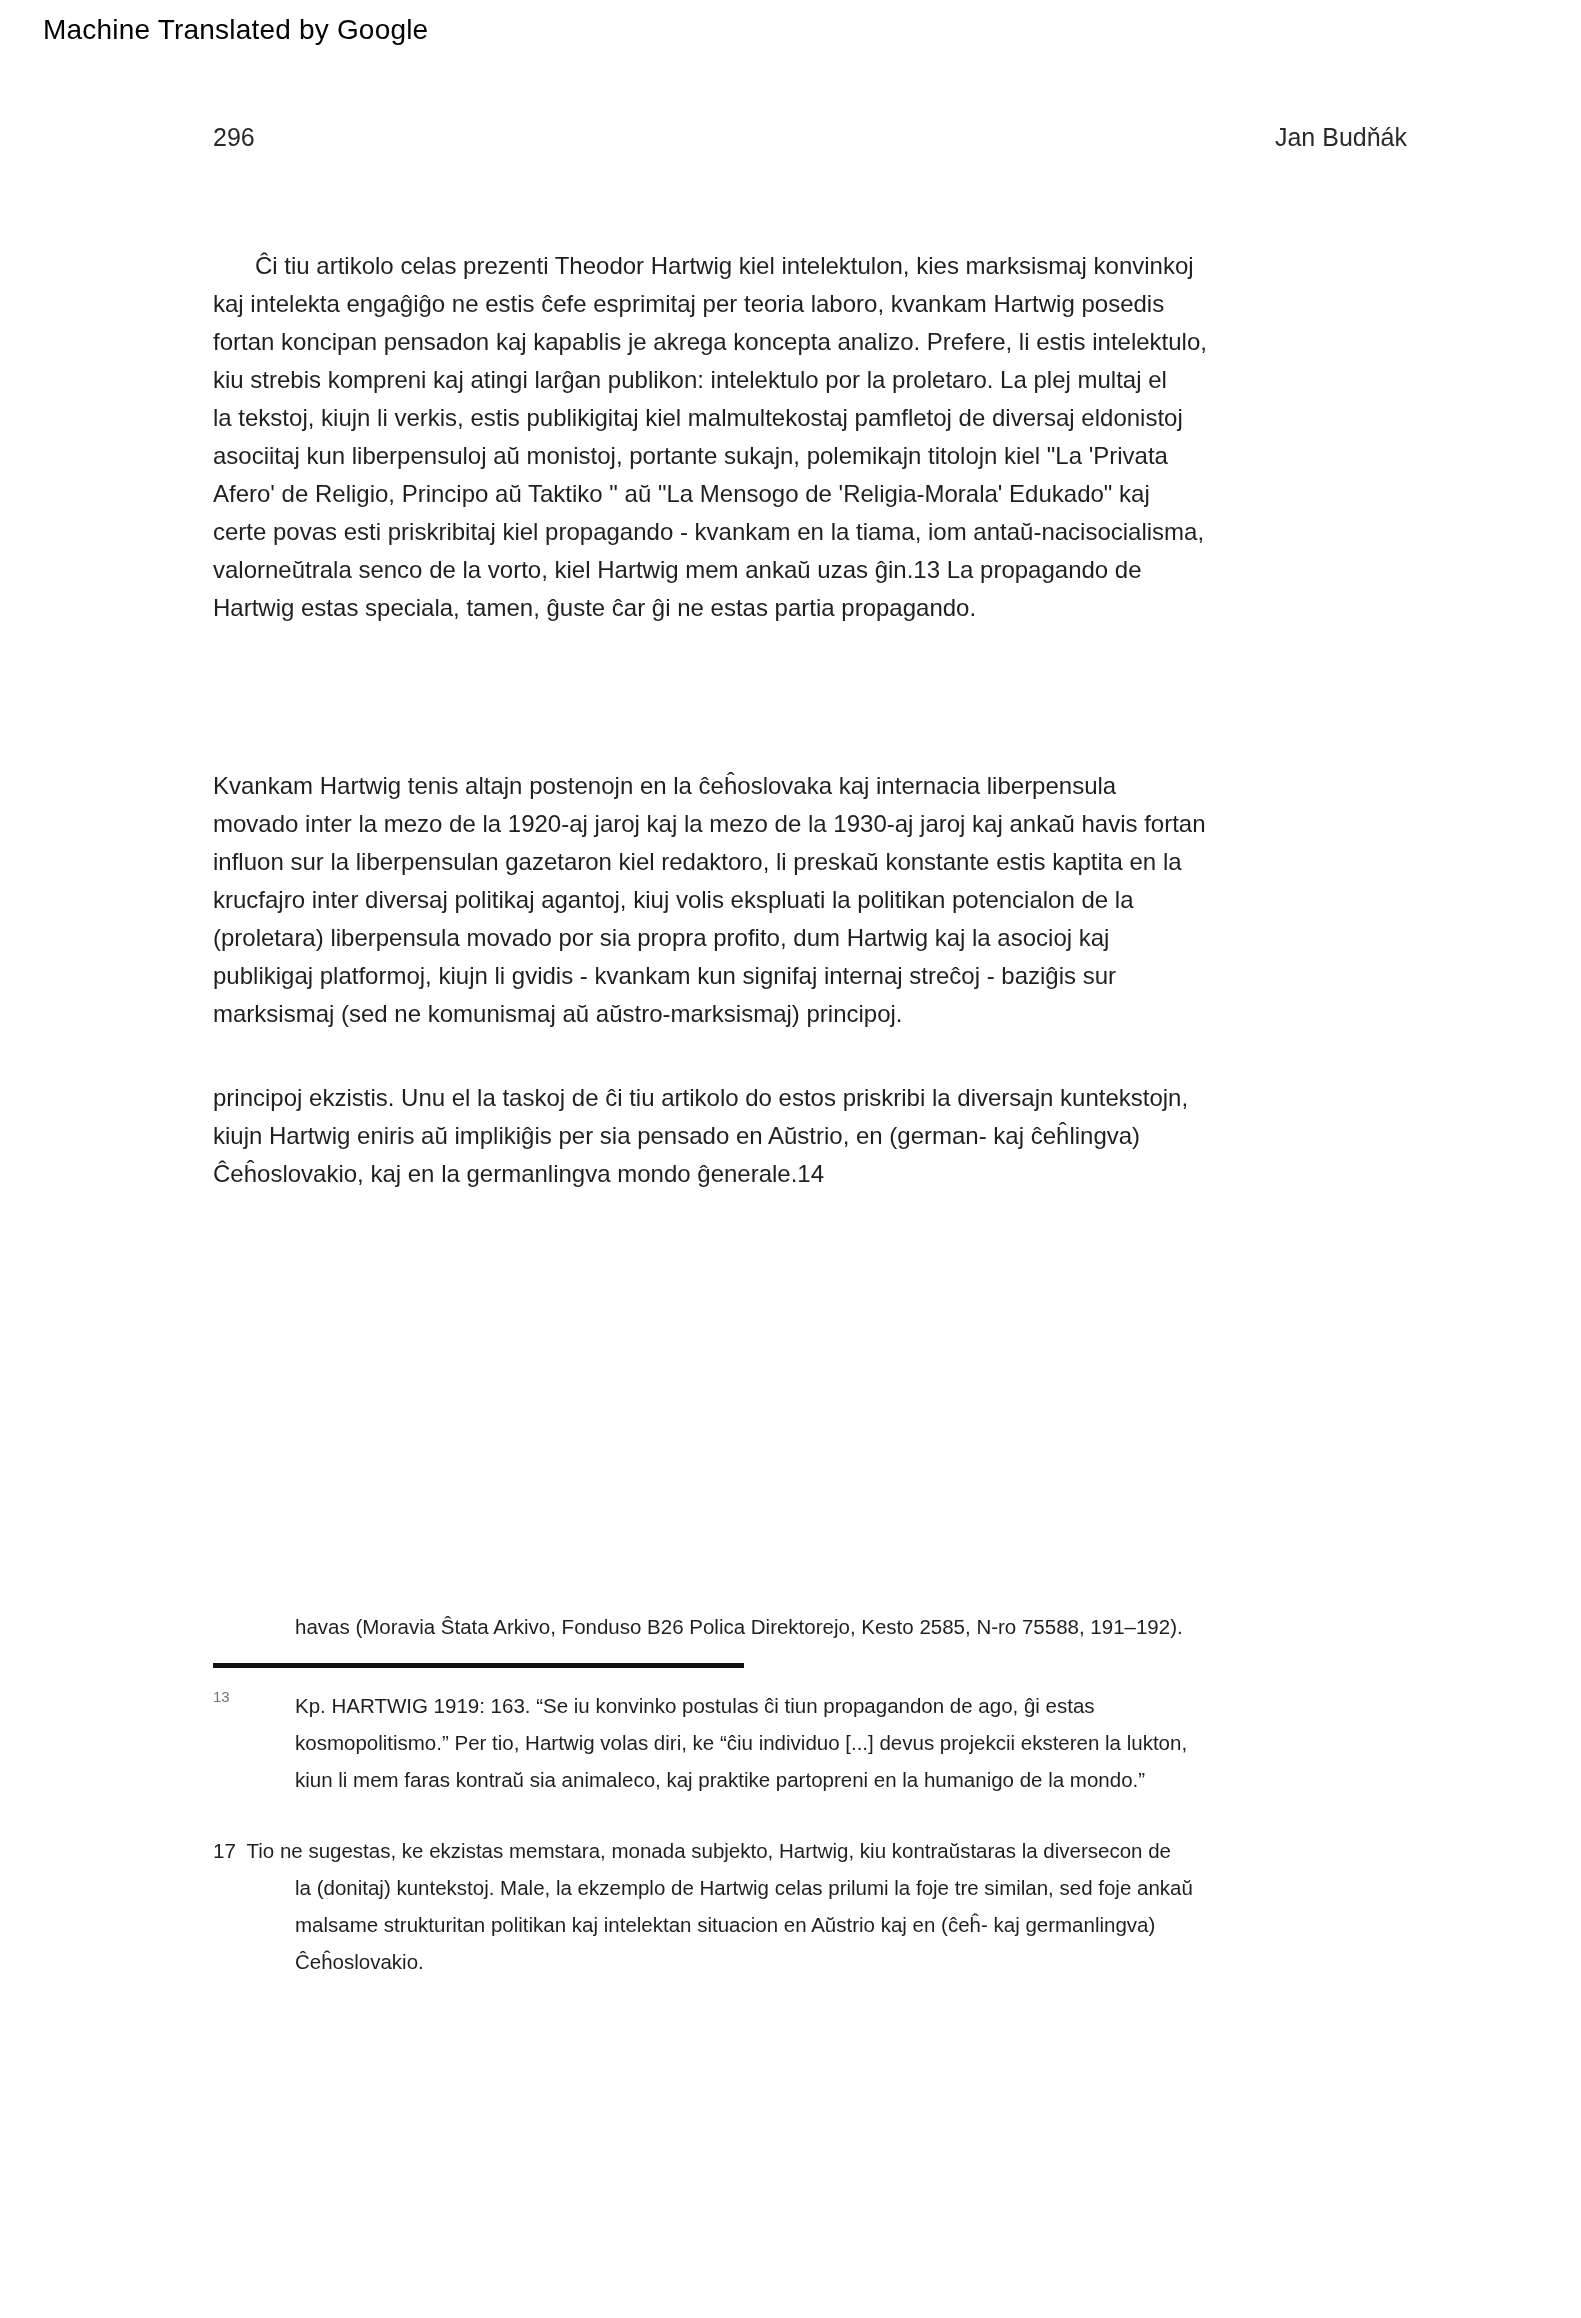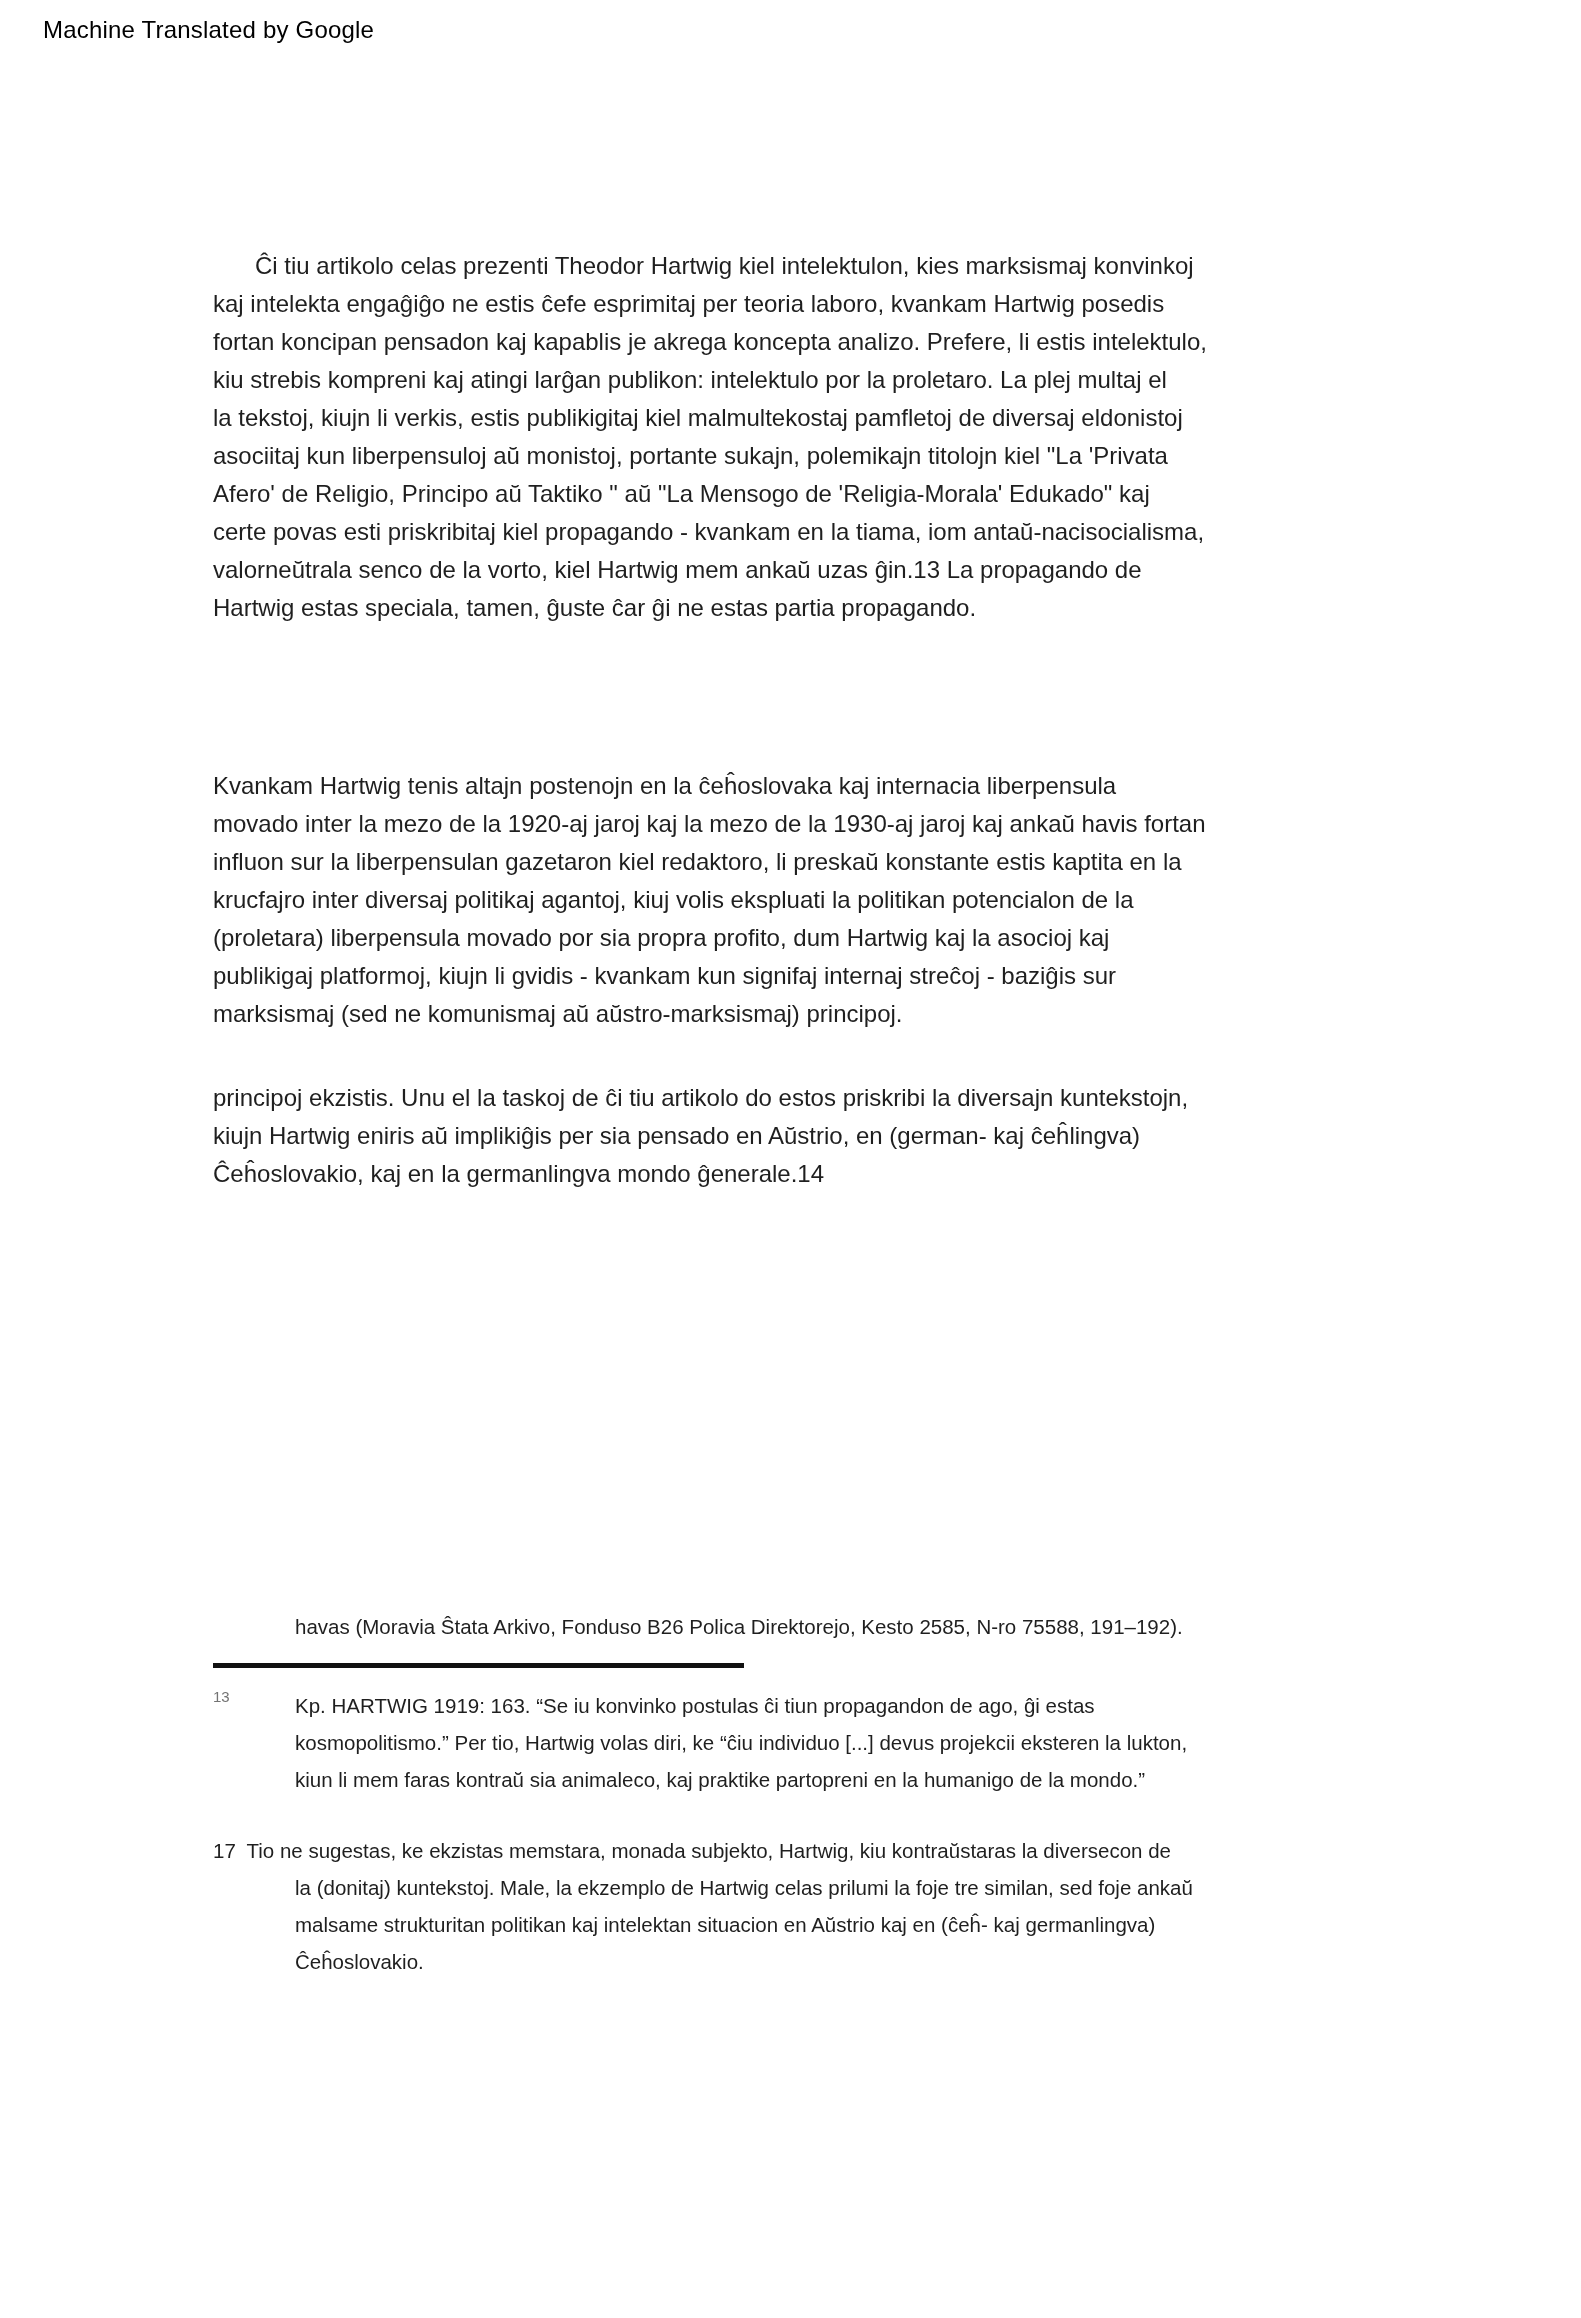--- a/index.html
+++ b/index.html
@@ -9,21 +9,21 @@
     height: 2319px;
     background: #ffffff;
     font-family: "Liberation Sans", sans-serif;
     color: #1f1f1f;
     overflow: hidden;
   }
   .banner {
     position: absolute;
     left: 43px;
     top: 12.5px;
-    font-size: 24px;
+    font-size: 28px;
     line-height: 34px;
     color: #000000;
     letter-spacing: 0.2px;
   }
   .page-header {
     position: absolute;
     left: 213px;
     top: 123px;
     width: 1194px;
     display: flex;
@@ -90,20 +90,24 @@
   }
   .fn-14 .fn-num-inline { margin-right: 10.7px; }
 </style>
 </head>
 <body>
 
 <div class="page">
 
   <div class="banner">Machine Translated by Google</div>
 
+  <div class="page-header">
+    <span class="page-number">296</span>
+    <span class="author">Jan Budňák</span>
+  </div>
 
   <div class="body-text" id="body-text">
       <div class="para indent">Ĉi tiu artikolo celas prezenti Theodor Hartwig kiel intelektulon, kies marksismaj konvinkoj
 kaj intelekta engaĝiĝo ne estis ĉefe esprimitaj per teoria laboro, kvankam Hartwig posedis
 fortan koncipan pensadon kaj kapablis je akrega koncepta analizo. Prefere, li estis intelektulo,
 kiu strebis kompreni kaj atingi larĝan publikon: intelektulo por la proletaro. La plej multaj el
 la tekstoj, kiujn li verkis, estis publikigitaj kiel malmultekostaj pamfletoj de diversaj eldonistoj
 asociitaj kun liberpensuloj aŭ monistoj, portante sukajn, polemikajn titolojn kiel "La 'Privata
 Afero' de Religio, Principo aŭ Taktiko " aŭ "La Mensogo de 'Religia-Morala' Edukado" kaj
 certe povas esti priskribitaj kiel propagando - kvankam en la tiama, iom antaŭ-nacisocialisma,

